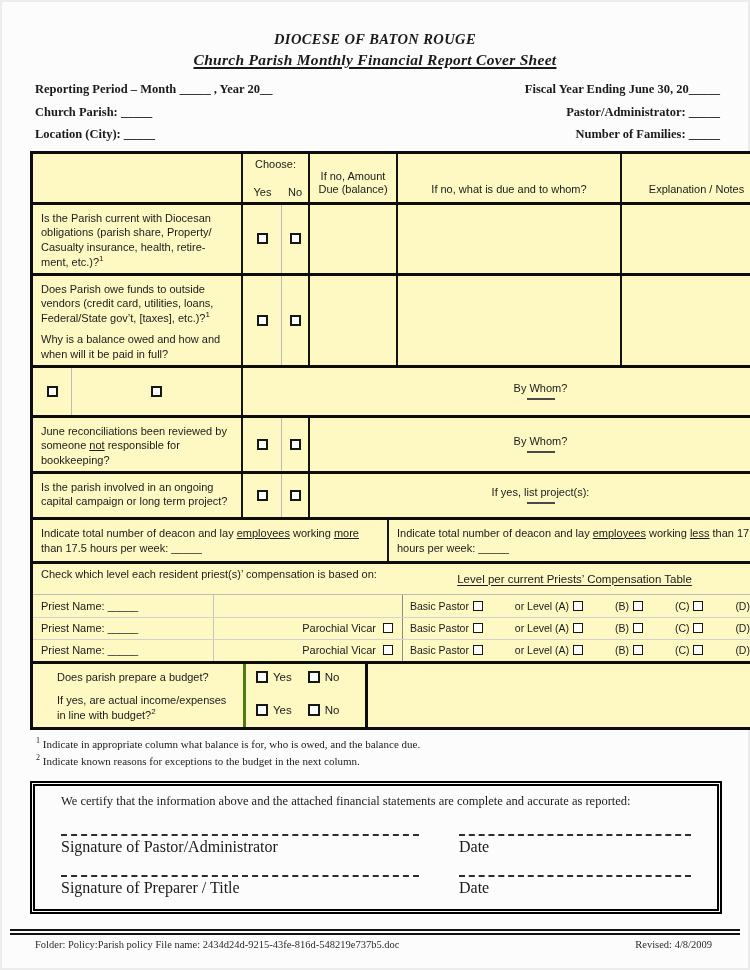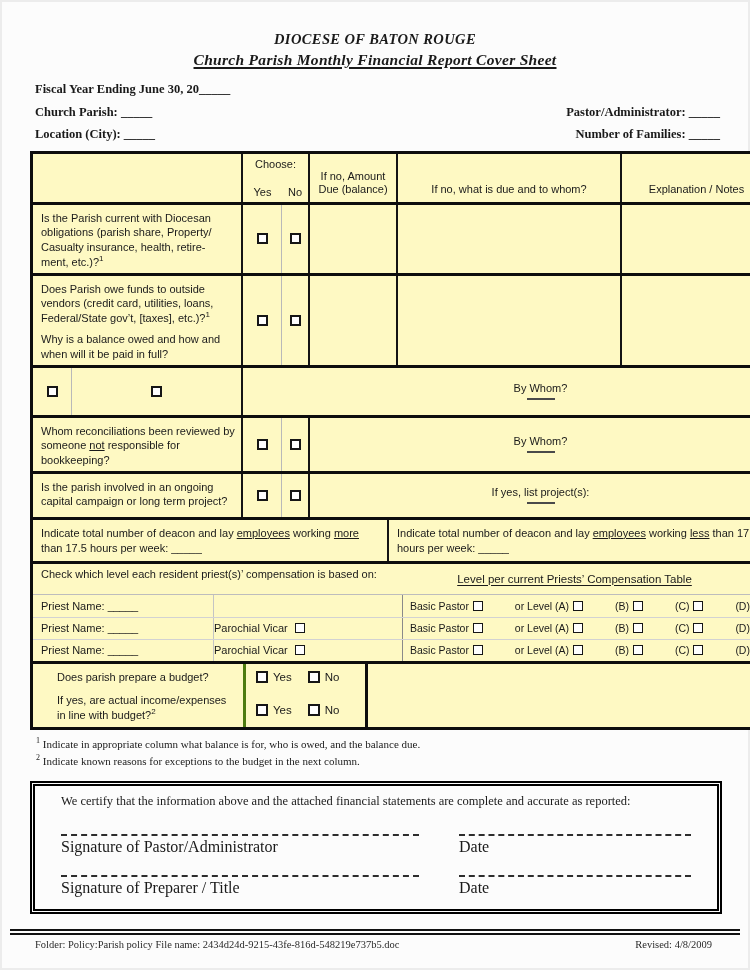--- a/index.html
+++ b/index.html
@@ -55,21 +55,21 @@
   .empcell.l { border-right:2px solid #141414; }
 
   .priests { border-top:3px solid #0d0d0d; font-size:11px; }
   .p-head { display:flex; border-bottom:1px solid #bdbdbd; padding:3px 8px 3px; min-height:31px; }
   .p-head-left { width:345px; line-height:1.3; }
   .p-head-right { flex:1; text-align:center; align-self:center; font-size:11.5px; }
   .p-head-right span { text-decoration:underline; text-underline-offset:2px; }
   .p-row { display:grid; grid-template-columns:181px 189px 1fr; min-height:22px; }
   .p-row + .p-row { border-top:1px solid #d2d2d2; }
   .p-name { padding-left:8px; border-right:1px solid #c4c4c4; display:flex; align-items:center; }
-  .p-vicar { padding-right:9px; display:flex; align-items:center; justify-content:flex-start; gap:7px; border-right:1px solid #8a8a8a; }
+  .p-vicar { padding-right:9px; display:flex; align-items:center; justify-content:flex-end; gap:7px; border-right:1px solid #8a8a8a; }
   .p-levels { display:flex; align-items:center; padding:0 7px; font-size:10.5px; justify-content:space-between; }
   .p-levels .grp { display:flex; align-items:center; gap:4px; }
 
   .b-grid { display:grid; grid-template-columns:213px 122px 1fr; border-top:3px solid #0d0d0d; min-height:58px; font-size:11px; }
   .b-q { padding:6px 6px 5px 24px; border-right:3px solid #4d7c0f; line-height:1.3; }
   .b-q .q2 { margin-top:9px; }
   .b-yn { border-right:3px solid #0d0d0d; padding:7px 10px 11px; display:flex; flex-direction:column; justify-content:space-between; }
   .b-yn-row { display:flex; align-items:center; gap:16px; font-size:11.5px; }
   .b-yn-row .opt { display:flex; align-items:center; gap:5px; }
 
@@ -95,20 +95,21 @@
 </head>
 <body>
 
 <div>
 
   <div class="org-title">DIOCESE OF BATON ROUGE</div>
   <div class="doc-title">Church Parish Monthly Financial Report Cover Sheet</div>
 
   <div class="meta">
     <div class="meta-row">
+      <span>Reporting Period – Month _____ ,  Year 20__</span>
       <span>Fiscal Year Ending June 30, 20_____</span>
     </div>
     <div class="meta-row">
       <span>Church Parish: _____</span>
       <span>Pastor/Administrator: _____</span>
     </div>
     <div class="meta-row">
       <span>Location (City): _____</span>
       <span>Number of Families: _____</span>
     </div>
@@ -175,21 +176,21 @@
           </span>
       </div>
       <div class="notecell">
         <span>By Whom?</span>
         <span class="noteline"></span>
       </div>
     </div>
 
     <div class="trow r-q4">
       <div class="cell-r qcell">
-          <p><span>Whom reconciliations been reviewed by someone </span><span class="u">not</span><span> responsible for bookkeeping?</span></p>
+          <p><span>June reconciliations been reviewed by someone </span><span class="u">not</span><span> responsible for bookkeeping?</span></p>
         </div>
       <div class="cell-r yn">
         <span class="half y">
             <span class="cb"></span>
           </span>
         <span class="half n">
             <span class="cb"></span>
           </span>
       </div>
       <div class="notecell">

